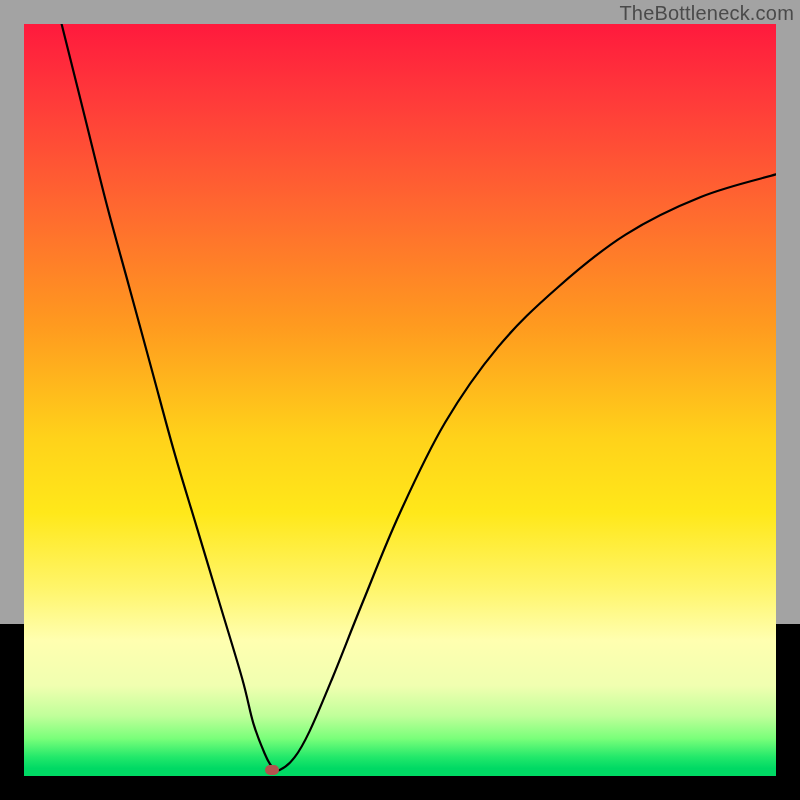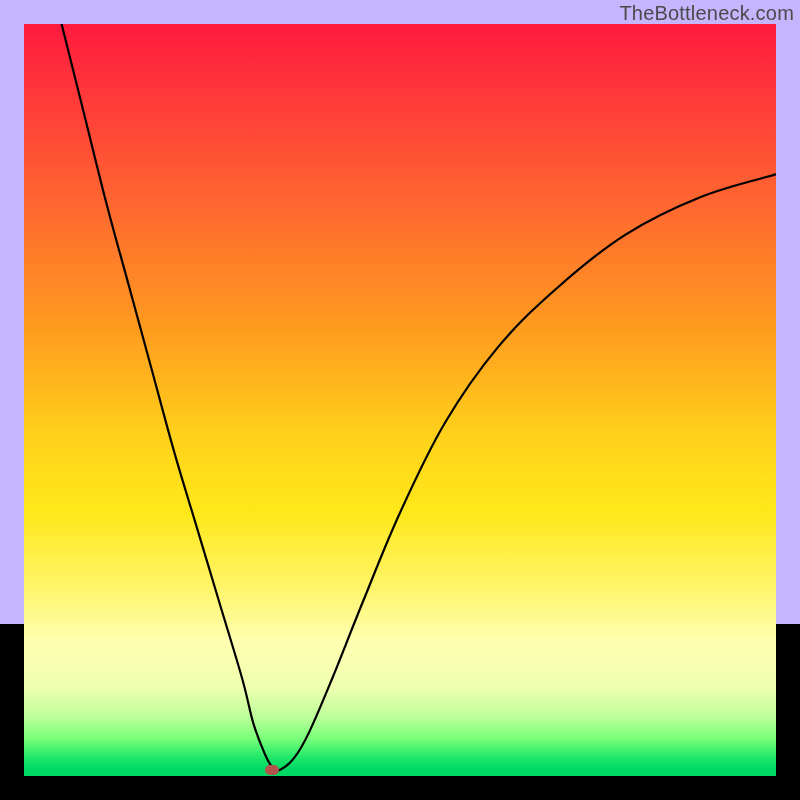--- a/index.html
+++ b/index.html
@@ -1,21 +1,21 @@
 <!DOCTYPE html>
 <html><head>
 <meta charset="utf-8">
 <style>
   * { margin: 0; padding: 0; box-sizing: border-box; }
   html, body { width: 800px; height: 800px; overflow: hidden; background: #000; }
   .frame {
     position: relative;
     width: 800px;
     height: 624px;
-    background: #c4b5fd;
+    background: #a3a3a3;
   }
   .plot-area {
     position: absolute;
     left: 24px;
     top: 24px;
     width: 752px;
     height: 752px;
     background: linear-gradient(to bottom,
       #ff1a3d 0%,
       #ff3a3a 10%,

